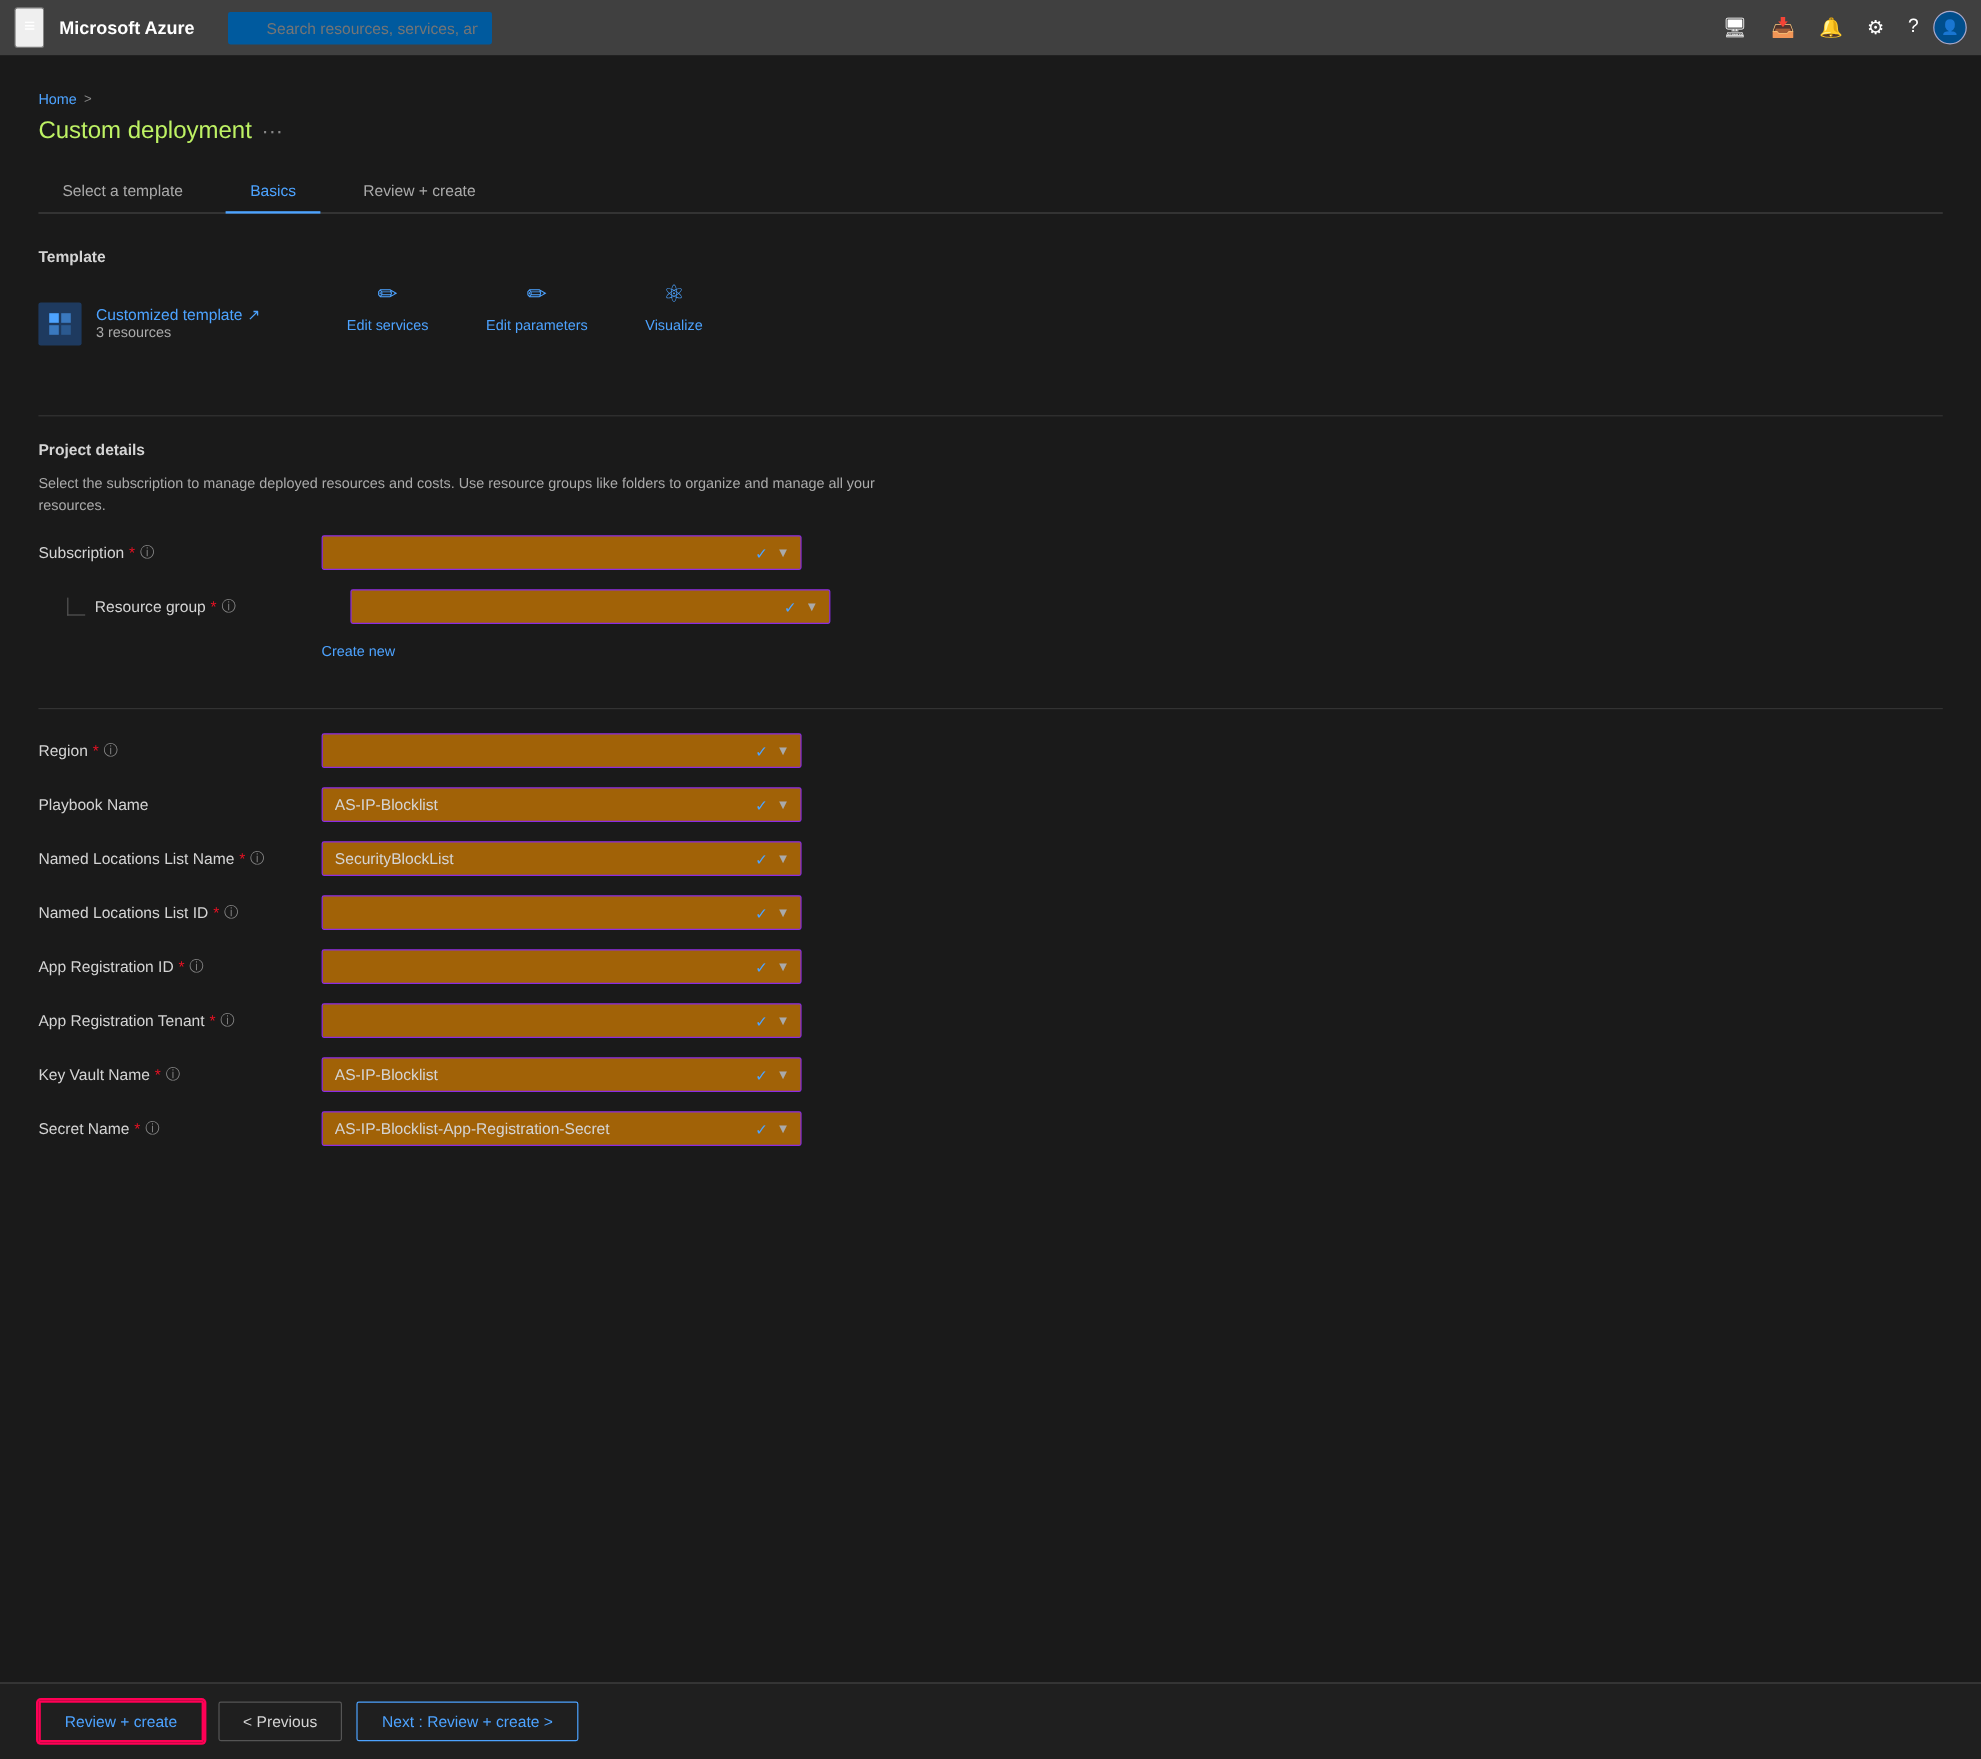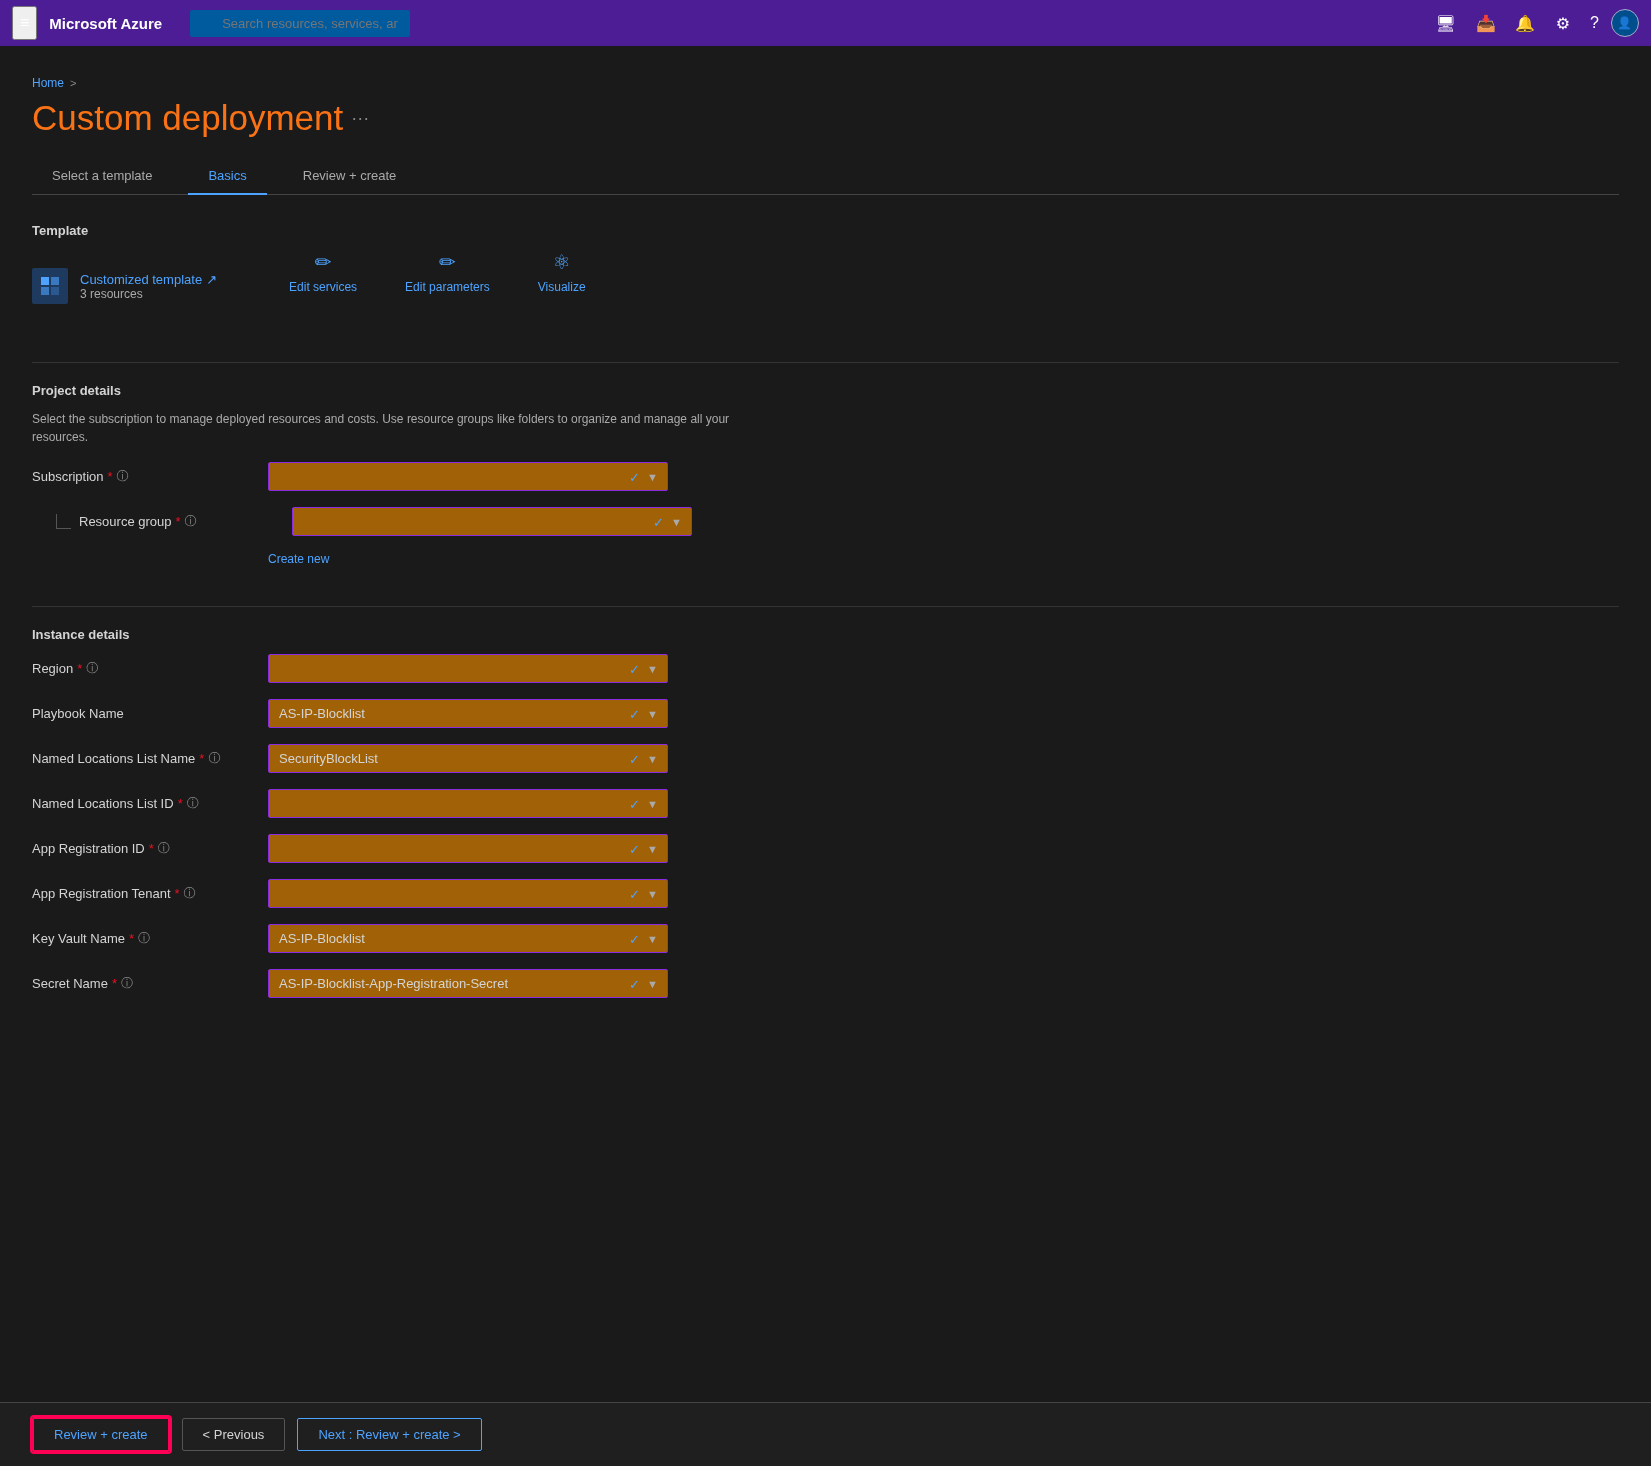--- a/index.html
+++ b/index.html
@@ -8,21 +8,21 @@
       color: #d4d4d4;
       font-family: 'Segoe UI', Arial, sans-serif;
       font-size: 13px;
       min-height: 1466px;
       width: 1651px;
       overflow-x: hidden;
     }
 
     
     .topnav {
-      background: #4c1d95;
+      background: #404040;
       height: 46px;
       display: flex;
       align-items: center;
       padding: 0 12px;
       gap: 12px;
     }
     .topnav-hamburger {
       color: white;
       font-size: 16px;
       cursor: pointer;
@@ -108,23 +108,23 @@
     
     .page-header {
       margin-bottom: 20px;
     }
     .page-title-row {
       display: flex;
       align-items: center;
       gap: 8px;
     }
     .page-title {
-      font-size: 35px;
+      font-size: 20px;
       font-weight: 300;
-      color: #f97316;
+      color: #bef264;
     }
     .page-ellipsis {
       color: #888;
       font-size: 18px;
       cursor: pointer;
     }
     .page-subtitle {
       color: #aaa;
       font-size: 12px;
       margin-top: 2px;
@@ -452,21 +452,20 @@
       </select>
       <span class="check">✓</span>
       <span class="chevron">▼</span>
     </div>
   </div>
 
   <div class="create-new-link">Create new</div>
 
   <hr class="divider">
 
-  <div class="section-label">Instance details</div>
 
   <div class="form-row">
     <div class="form-label">
       <span>Region</span>
       <span class="required">*</span>
       <span class="info-icon">ⓘ</span>
     </div>
     <div class="form-select-wrap blurred has-value">
       <select>
         <option></option>

